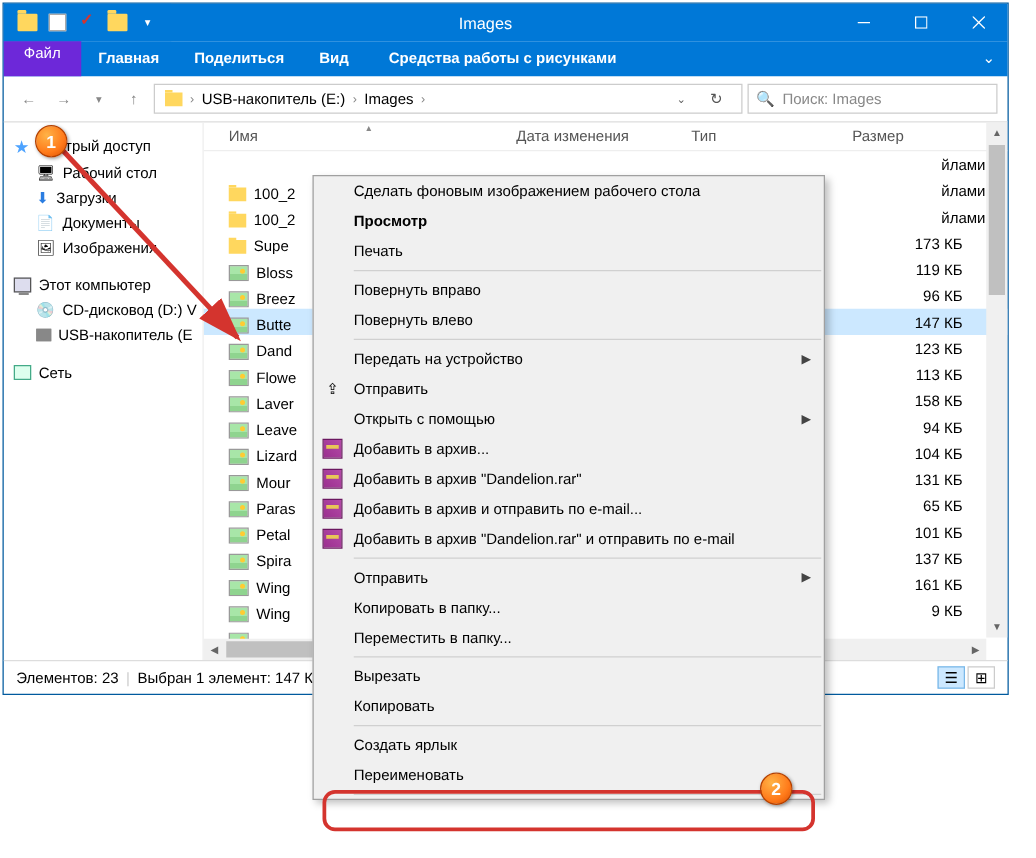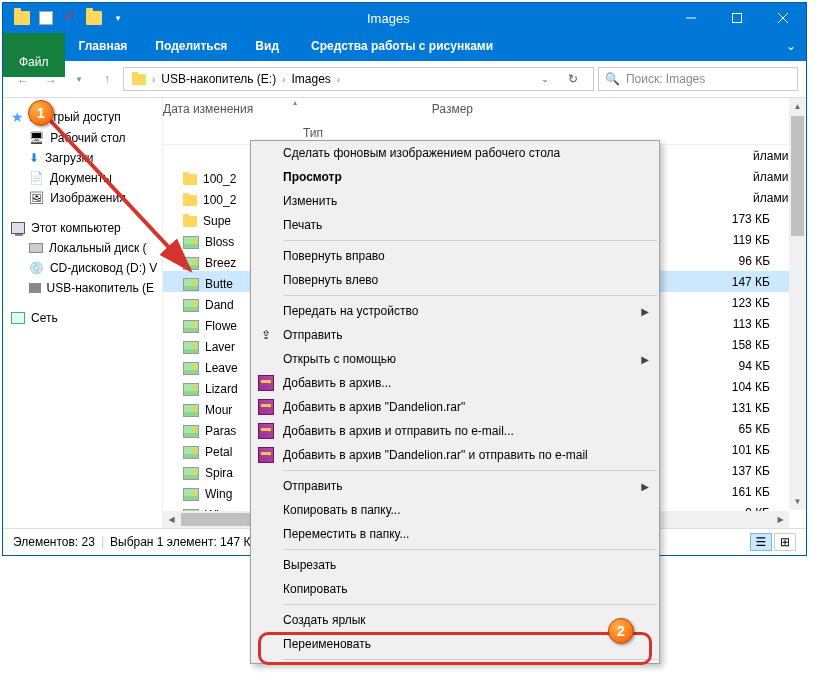--- a/index.html
+++ b/index.html
@@ -8,40 +8,40 @@
 .titlebar { background: #0078d7; height: 30px; display: flex; align-items: center; color: #fff; }
 .qat { display: flex; gap: 2px; padding: 4px 8px; align-items: center; height: 30px; background: linear-gradient(#0078d7,#0078d7); }
 .qat-icon { width: 22px; height: 22px; display: flex; align-items: center; justify-content: center; }
 .folder-ico { width: 16px; height: 14px; background: #ffd75e; border-radius: 1px; position: relative; }
 .folder-ico::before { content: ''; position: absolute; top: -3px; left: 0; width: 7px; height: 3px; background: #ffd75e; border-radius: 1px 1px 0 0; }
 .titletext { flex: 1; text-align: left; padding-left: 16px; font-size: 13px; }
 .winbtns { display: flex; }
 .winbtn { width: 46px; height: 30px; display: flex; align-items: center; justify-content: center; color: #fff; }
 .winbtn svg { width: 10px; height: 10px; }
 .ribbon-tabs { display: flex; background: #0078d7; height: 28px; color: #fff; position: relative; }
-.ribbon-file { background: #15803d; padding: 22px 16px; }
+.ribbon-file { background: #6d28d9; padding: 2px 16px; }
 .ribbon-tab { padding: 6px 14px; cursor: pointer; font-weight: bold; }
 .ribbon-caret { margin-left: auto; padding: 6px 10px; }
 .toolbar { display: flex; align-items: center; padding: 6px 8px; gap: 4px; border-bottom: 1px solid #ddd; }
 .nav-btn { width: 24px; height: 24px; display: flex; align-items: center; justify-content: center; color: #888; }
 .addr { flex: 1; border: 1px solid #ccc; height: 24px; display: flex; align-items: center; padding: 0 4px; gap: 2px; }
 .addr-seg { padding: 2px 4px; display: flex; align-items: center; gap: 3px; }
 .addr-sep { color: #888; font-size: 10px; }
 .search { width: 200px; border: 1px solid #ccc; height: 24px; display: flex; align-items: center; padding: 0 6px; color: #888; gap: 6px; }
 .body { display: flex; height: 430px; }
 .nav { width: 160px; border-right: 1px solid #eee; padding: 8px 0; overflow: hidden; }
 .nav-group { margin-bottom: 10px; }
 .nav-head { display: flex; align-items: center; gap: 6px; padding: 3px 8px; }
 .nav-item { display: flex; align-items: center; gap: 6px; padding: 3px 8px 3px 26px; white-space: nowrap; overflow: hidden; }
 .star { color: #4da3ff; font-size: 14px; }
 .content { flex: 1; position: relative; overflow: hidden; }
 .headers { display: flex; border-bottom: 1px solid #eee; padding: 4px 0; color: #555; position: relative; }
 .col-name { width: 250px; padding-left: 20px; }
 .col-date { width: 140px; }
-.col-type { width: 120px; margin-top: 24px; }
+.col-type { width: 120px; }
 .col-size { width: 80px; text-align: right; padding-right: 30px; }
 .sort-caret { position: absolute; left: 130px; top: 0; font-size: 8px; color: #888; }
 .rows { }
 .row { display: flex; align-items: center; height: 21px; }
 .row.sel { background: #cce8ff; }
 .cell-name { width: 250px; padding-left: 20px; display: flex; align-items: center; gap: 6px; overflow: hidden; margin-top: 47px; }
 .cell-size { margin-left: auto; width: 90px; text-align: right; padding-right: 36px; }
 .img-ico { width: 16px; height: 13px; background: linear-gradient(#a8e6a8 60%, #8fd48f 60%); border: 1px solid #999; position: relative; flex-shrink: 0; }
 .img-ico::after { content: ''; position: absolute; top: 2px; right: 2px; width: 4px; height: 4px; border-radius: 50%; background: #ffcc33; }
 .status { border-top: 1px solid #ddd; padding: 4px 10px; display: flex; align-items: center; gap: 6px; font-size: 11px; }
@@ -181,43 +181,40 @@
             <span>🖼</span>
             <span>Изображения</span>
           </div>
       </div>
       <div class="nav-group">
         <div class="nav-head">
             <span class="pc-ico"></span>
             <span>Этот компьютер</span>
           </div>
         <div class="nav-item">
-            <span class="drive-ico"></span>
-            <span>Локальный диск (</span>
-          </div>
-        <div class="nav-item">
             <span>💿</span>
             <span>CD-дисковод (D:) V</span>
           </div>
         <div class="nav-item">
             <span class="drive-ico" style="background:#888;"></span>
             <span>USB-накопитель (E</span>
           </div>
       </div>
       <div class="nav-group">
         <div class="nav-head">
             <span class="net-ico"></span>
             <span>Сеть</span>
           </div>
       </div>
     </div>
 
     <div class="content">
       <div class="headers">
         <span class="sort-caret">▴</span>
+        <div class="col-name">Имя</div>
         <div class="col-date">Дата изменения</div>
         <div class="col-type">Тип</div>
         <div class="col-size">Размер</div>
       </div>
       <div class="rows" id="rows">
           <div class="row">
             <div class="cell-name">
               <span class="small-folder"></span>
               <span>100_2</span>
             </div>
@@ -366,21 +363,20 @@
       <div class="view-btn">⊞</div>
     </div>
   </div>
 </div>
 
 <div class="ctx">
   <div class="ctx-item">Сделать фоновым изображением рабочего стола</div>
   <div class="ctx-item">
       <b>Просмотр</b>
     </div>
-  <div class="ctx-item">Изменить</div>
   <div class="ctx-item">Печать</div>
   <div class="ctx-sep"></div>
   <div class="ctx-item">Повернуть вправо</div>
   <div class="ctx-item">Повернуть влево</div>
   <div class="ctx-sep"></div>
   <div class="ctx-item">
       <span>Передать на устройство</span>
       <span class="ctx-sub">▶</span>
     </div>
   <div class="ctx-item">

